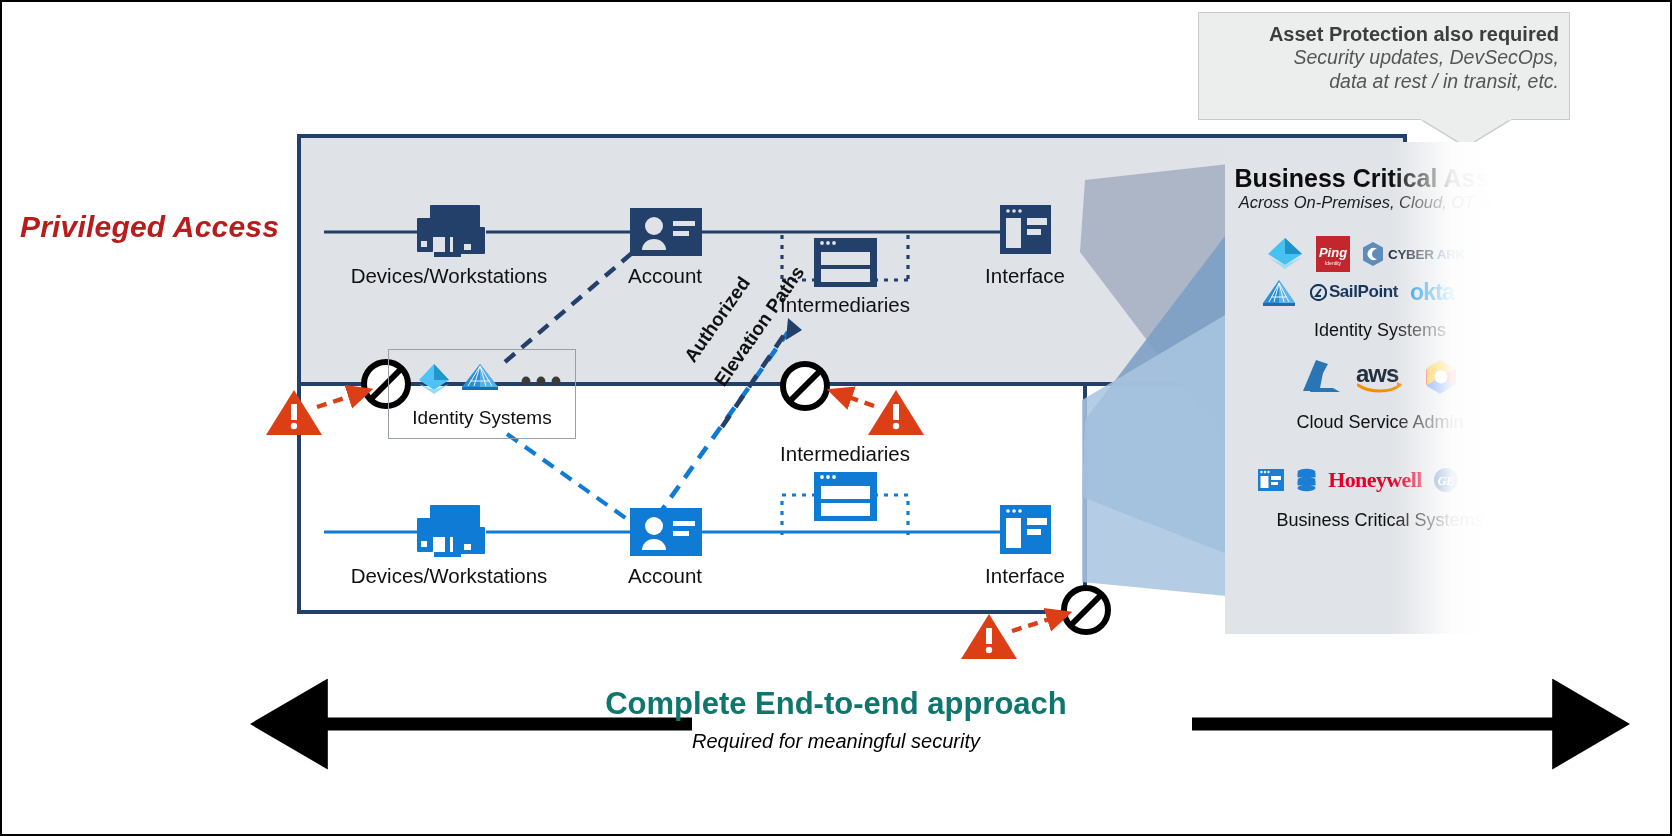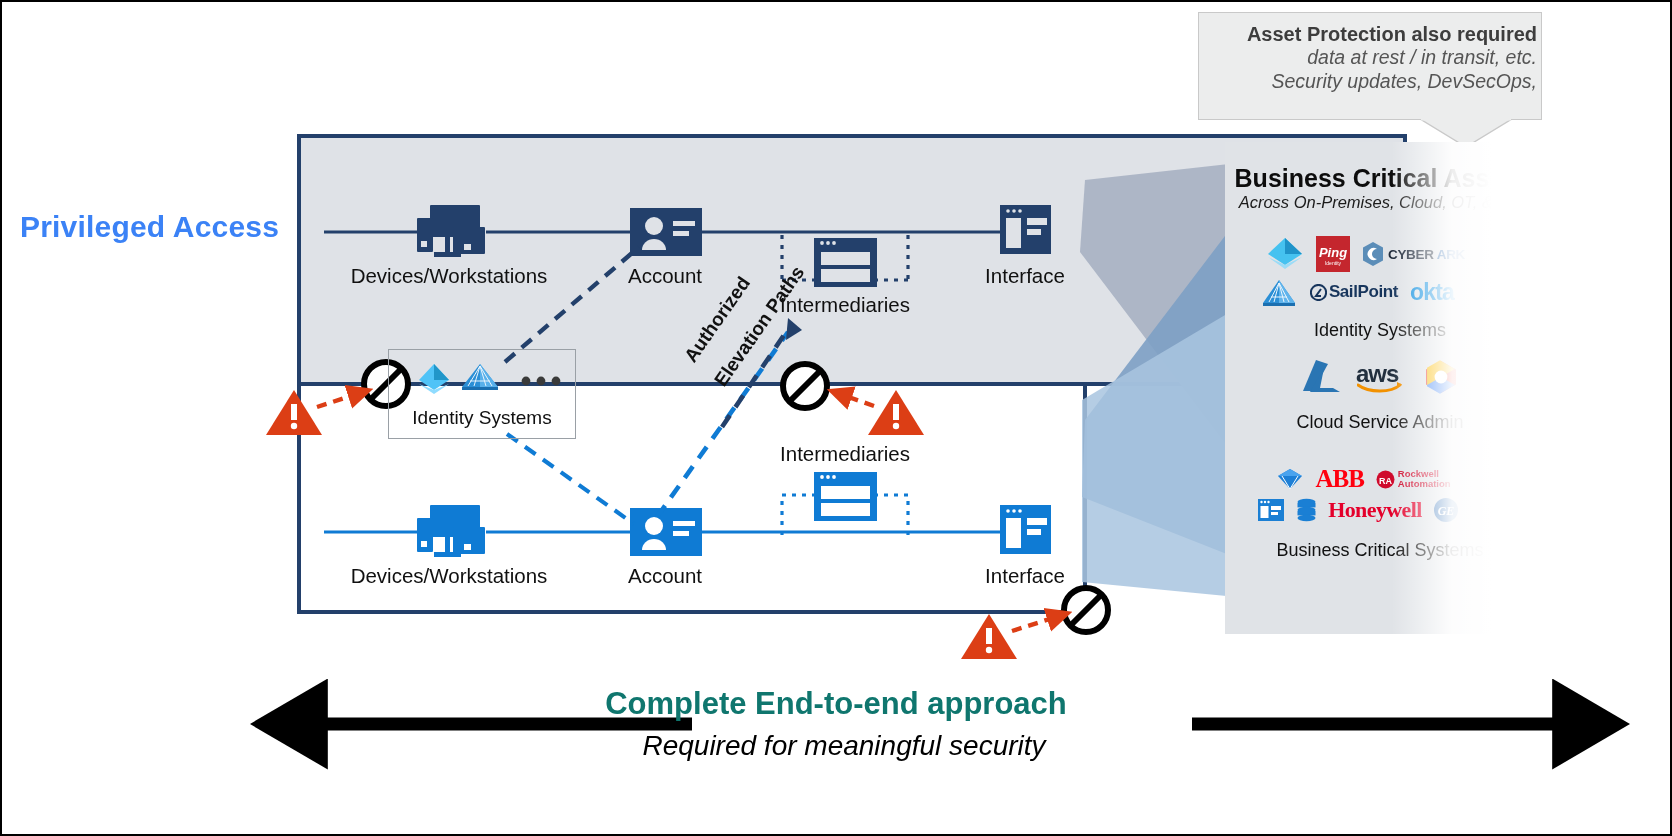--- a/index.html
+++ b/index.html
@@ -13,40 +13,40 @@
   #priv-box{
     left:295px;top:132px;width:1110px;height:252px;
     background:#dfe2e7;border:4px solid #23406b;box-sizing:border-box;
   }
   #user-box{
     left:295px;top:380px;width:790px;height:232px;
     background:#ffffff;border:4px solid #23406b;box-sizing:border-box;
   }
   
   .rowlabel{font-size:30px;font-weight:bold;letter-spacing:.2px;}
-  #lbl-priv{left:18px;top:208px;color:#3b82f6;}
+  #lbl-priv{left:18px;top:208px;color:#b91c1c;font-style:italic;}
   #lbl-user{left:95px;top:508px;color:#0f7bd4;}
   
   .nodelabel{
     font-size:20.5px;color:#101010;text-align:center;white-space:nowrap;
     transform:translateX(-50%);
   }
   
   #svglayer{left:0;top:0;width:1672px;height:836px;pointer-events:none;}
   
   #idsys-box{
     left:386px;top:347px;width:188px;height:90px;
     border:1.6px solid #9aa0a6;box-sizing:border-box;background:transparent;
   }
   #idsys-box .nodelabel{position:absolute;left:50%;top:57px;font-size:19px;}
   
   #callout{
-    left:1196px;top:10px;width:344px;height:108px;
+    left:1196px;top:10px;width:372px;height:108px;
     background:#eceded;border:1.4px solid #c9c9c9;box-sizing:border-box;
-    padding:9px 4px 6px 14px;text-align:right;color:#4a4a4a;
+    padding:9px 10px 6px 14px;text-align:right;color:#4a4a4a;
   }
   #callout .c-title{font-size:20px;font-weight:bold;line-height:1.22;color:#3d3d3d;}
   #callout .c-sub{font-size:19.5px;font-style:italic;line-height:1.22;color:#555;}
   #callout-tail{left:1418px;top:117px;width:92px;height:28px;}
   
   #assets-panel{
     left:1223px;top:140px;width:310px;height:492px;
     background:#e0e3e7;overflow:hidden;
   }
   #assets-gloss{
@@ -58,21 +58,21 @@
   .grp-caption{font-size:18px;color:#111;text-align:center;white-space:nowrap;}
   .logorow{display:flex;align-items:center;justify-content:center;gap:11px;}
   .dots3{letter-spacing:3px;font-size:26px;font-weight:bold;color:#4b4b4b;line-height:.5;}
   
   #bottom-title{
     left:50%;top:684px;transform:translateX(-50%);
     font-size:31px;font-weight:bold;color:#0f766e;white-space:nowrap;
   }
   #bottom-sub{
     left:50%;top:728px;transform:translateX(-50%);
-    font-size:28px;font-style:italic;color:#000;white-space:nowrap;margin-left:8px;
+    font-size:20px;font-style:italic;color:#000;white-space:nowrap;
   }
 </style>
 </head>
 <body>
 
 <div id="stage">
 
   <div class="abs" id="priv-box"></div>
   <div class="abs" id="user-box"></div>
 
@@ -280,22 +280,22 @@
 
   <div class="abs" style="left:678px;top:352px;width:1px;height:1px;">
     <div style="position:absolute;transform:rotate(-55deg);transform-origin:0 0;white-space:nowrap;
                 font-size:19px;font-weight:bold;color:#111;">Authorized</div>
     <div style="position:absolute;left:30px;top:24px;transform:rotate(-55deg);transform-origin:0 0;white-space:nowrap;
                 font-size:19px;font-weight:bold;color:#111;">Elevation Paths</div>
   </div>
 
   <div class="abs" id="callout">
     <div class="c-title">Asset Protection also required</div>
+    <div class="c-sub">Security updates, DevSecOps,</div>
     <div class="c-sub">data at rest / in transit, etc.</div>
-    <div class="c-sub">Security updates, DevSecOps,</div>
   </div>
   <svg class="abs" id="callout-tail" viewBox="0 0 92 28">
     <polygon points="0,0 92,0 46,28" fill="#eceded" stroke="#c9c9c9" stroke-width="1.4"></polygon>
     <line x1="1" y1="0" x2="91" y2="0" stroke="#eceded" stroke-width="3"></line>
   </svg>
 
   <div class="abs" id="assets-panel">
 
     <div style="position:absolute;left:0;top:22px;width:100%;">
       <div id="assets-title">Business Critical Assets</div>
@@ -369,39 +369,20 @@
           <path d="M19,2 L34,10.5 L34,25.5 L19,34 z" fill="#4285f4" transform="rotate(120 19 18)"></path>
           <path d="M19,2 L34,10.5 L34,25.5 L19,34 z" fill="#fbbc05" transform="rotate(240 19 18)"></path>
           <circle cx="19" cy="18" r="6.4" fill="#fff"></circle>
         </svg>
         <span class="dots3" style="position:absolute;right:6px;top:30px;">•••</span>
       </div>
       <div class="grp-caption" style="margin-top:12px;">Cloud Service Admin</div>
     </div>
 
     <div style="position:absolute;left:0;top:322px;width:100%;">
-      <div class="logorow" style="height:30px;gap:12px;padding-left:22px;padding-right:54px;">
-        <svg width="26" height="22" viewBox="0 0 26 22">
-          <polygon points="13,1 25,8 13,21 1,8" fill="#1d7fd6"></polygon>
-          <polygon points="13,1 25,8 13,8 1,8" fill="#4aa3ee"></polygon>
-          <line x1="5" y1="8" x2="13" y2="21" stroke="#fff" stroke-width="1"></line>
-          <line x1="21" y1="8" x2="13" y2="21" stroke="#fff" stroke-width="1"></line>
-        </svg>
-        <span style="font-size:25px;font-weight:bold;color:#ff000f;letter-spacing:-1px;font-family:'Liberation Serif',serif;">ABB</span>
-        <div style="display:flex;align-items:center;gap:3px;">
-          <svg width="19" height="19" viewBox="0 0 19 19">
-            <circle cx="9.5" cy="9.5" r="9" fill="#cf0a2c"></circle>
-            <text x="9.5" y="13.5" text-anchor="middle" fill="#fff" font-family="'Liberation Sans',sans-serif" font-size="9" font-weight="bold">RA</text>
-          </svg>
-          <div style="line-height:1.02;text-align:left;">
-            <div style="font-size:9.5px;font-weight:bold;color:#cf0a2c;">Rockwell</div>
-            <div style="font-size:9.5px;font-weight:bold;color:#cf0a2c;">Automation</div>
-          </div>
-        </div>
-      </div>
 
       <div class="logorow" style="height:32px;gap:11px;padding-right:44px;">
         <svg width="28" height="24" viewBox="0 0 28 24">
           <rect x="1" y="1" width="26" height="22" fill="#1a7fd4"></rect>
           <circle cx="4.5" cy="4" r="1.2" fill="#fff"></circle>
             <circle cx="8" cy="4" r="1.2" fill="#fff"></circle>
             <circle cx="11.5" cy="4" r="1.2" fill="#fff"></circle>
           <rect x="3.5" y="8" width="8" height="12" fill="#fff"></rect>
           <rect x="14" y="8" width="10" height="4" fill="#fff"></rect>
           <rect x="14" y="14" width="7" height="3" fill="#fff"></rect>

